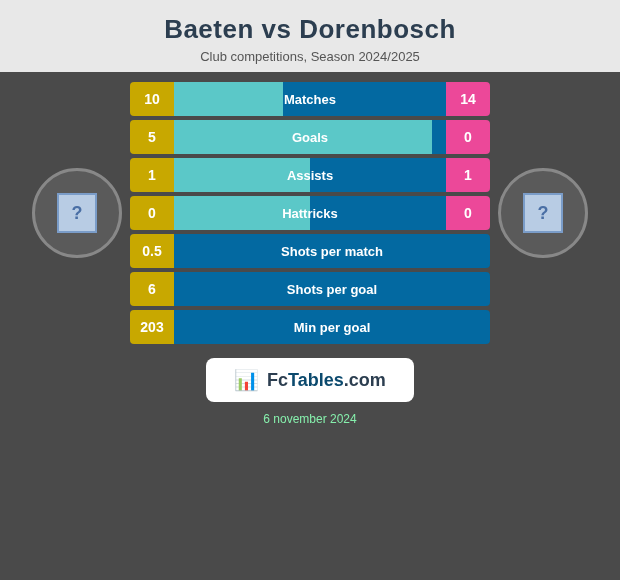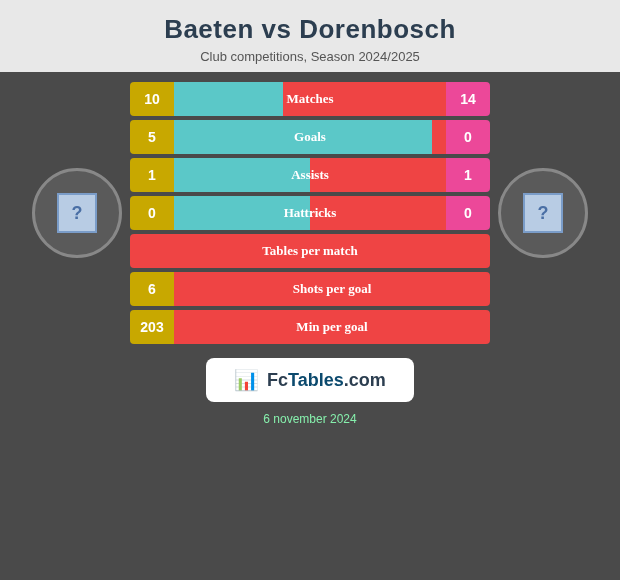--- a/index.html
+++ b/index.html
@@ -93,22 +93,21 @@
       justify-content: center;
       flex-shrink: 0;
     }
     .stat-bar-container {
       flex: 1;
       height: 100%;
       position: relative;
       display: flex;
       align-items: center;
       justify-content: center;
-      background: #ef4444;
-      font-family: Liberation Serif, serif;
+      background: #0369a1;
     }
     .stat-label {
       font-size: 13px;
       font-weight: bold;
       color: #fff;
       z-index: 2;
       position: relative;
       text-align: center;
     }
     .stat-fill-cyan {
@@ -204,22 +203,23 @@
         </div>
         <div class="stat-row">
           <div class="stat-left-val">0</div>
           <div class="stat-bar-container">
             <div class="stat-fill-cyan" style="width: 50%;"></div>
             <span class="stat-label">Hattricks</span>
           </div>
           <div class="stat-right-val">0</div>
         </div>
         <div class="stat-row">
-          <div class="stat-bar-container">
-            <span class="stat-label">Tables per match</span>
+          <div class="stat-left-val">0.5</div>
+          <div class="stat-bar-container">
+            <span class="stat-label">Shots per match</span>
           </div>
         </div>
         <div class="stat-row">
           <div class="stat-left-val">6</div>
           <div class="stat-bar-container">
             <span class="stat-label">Shots per goal</span>
           </div>
         </div>
         <div class="stat-row">
           <div class="stat-left-val">203</div>

